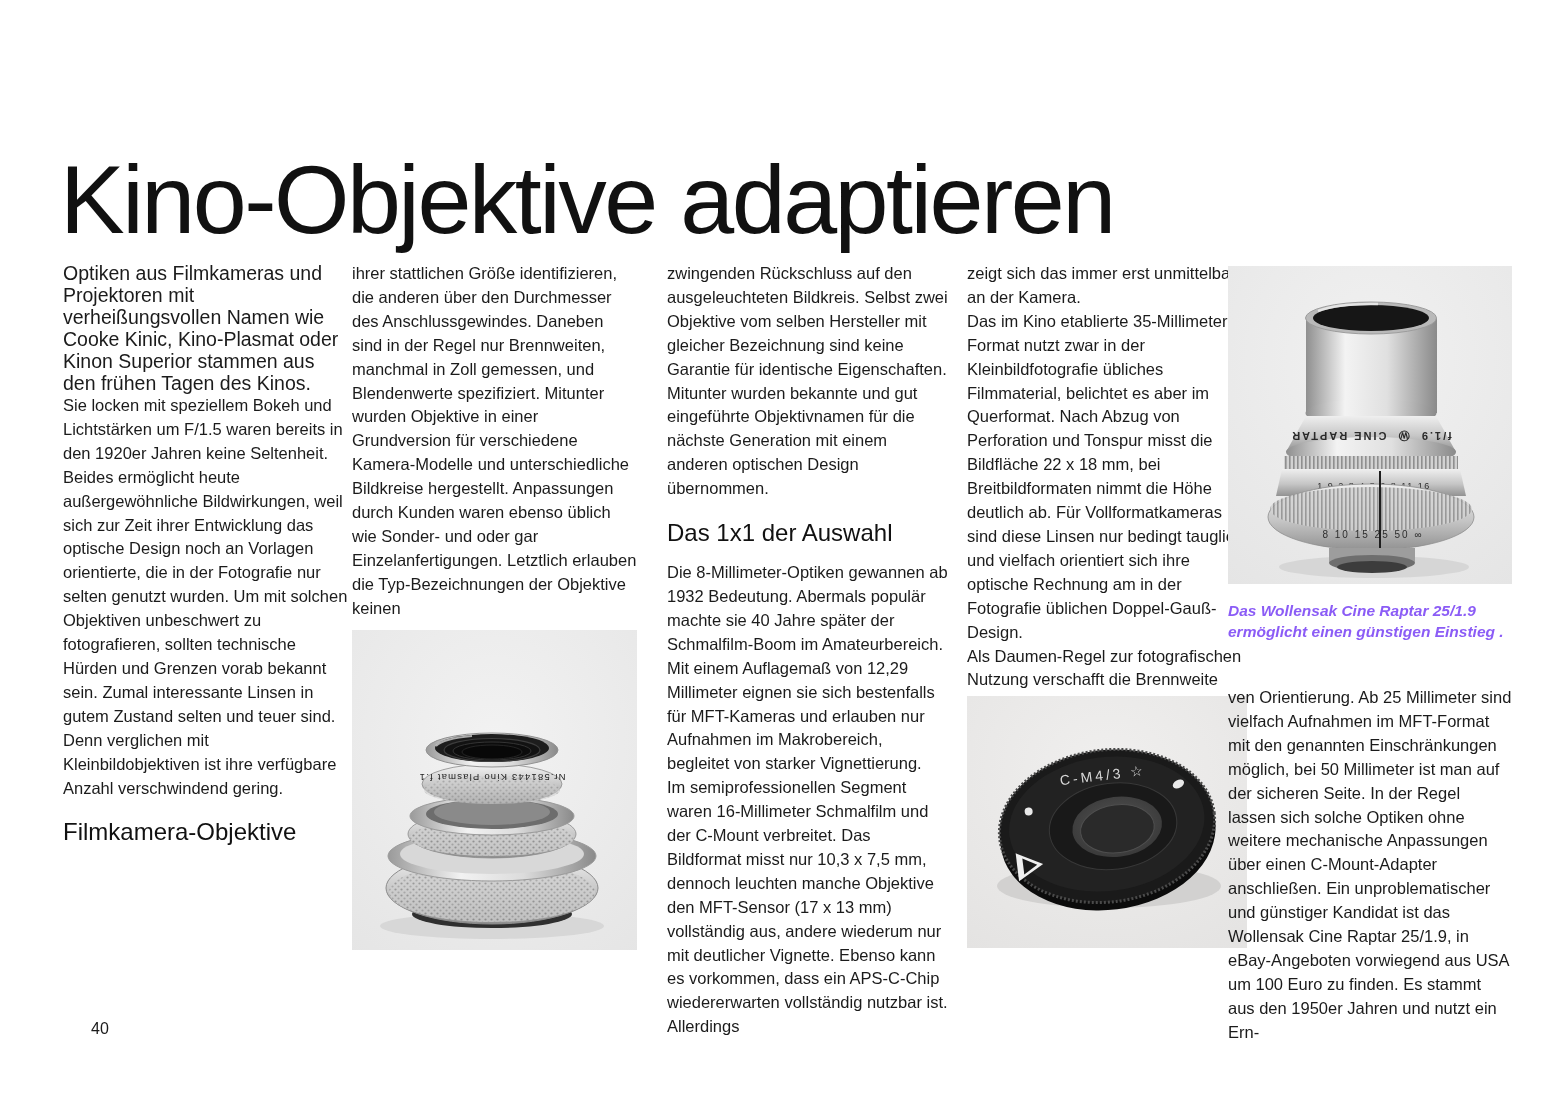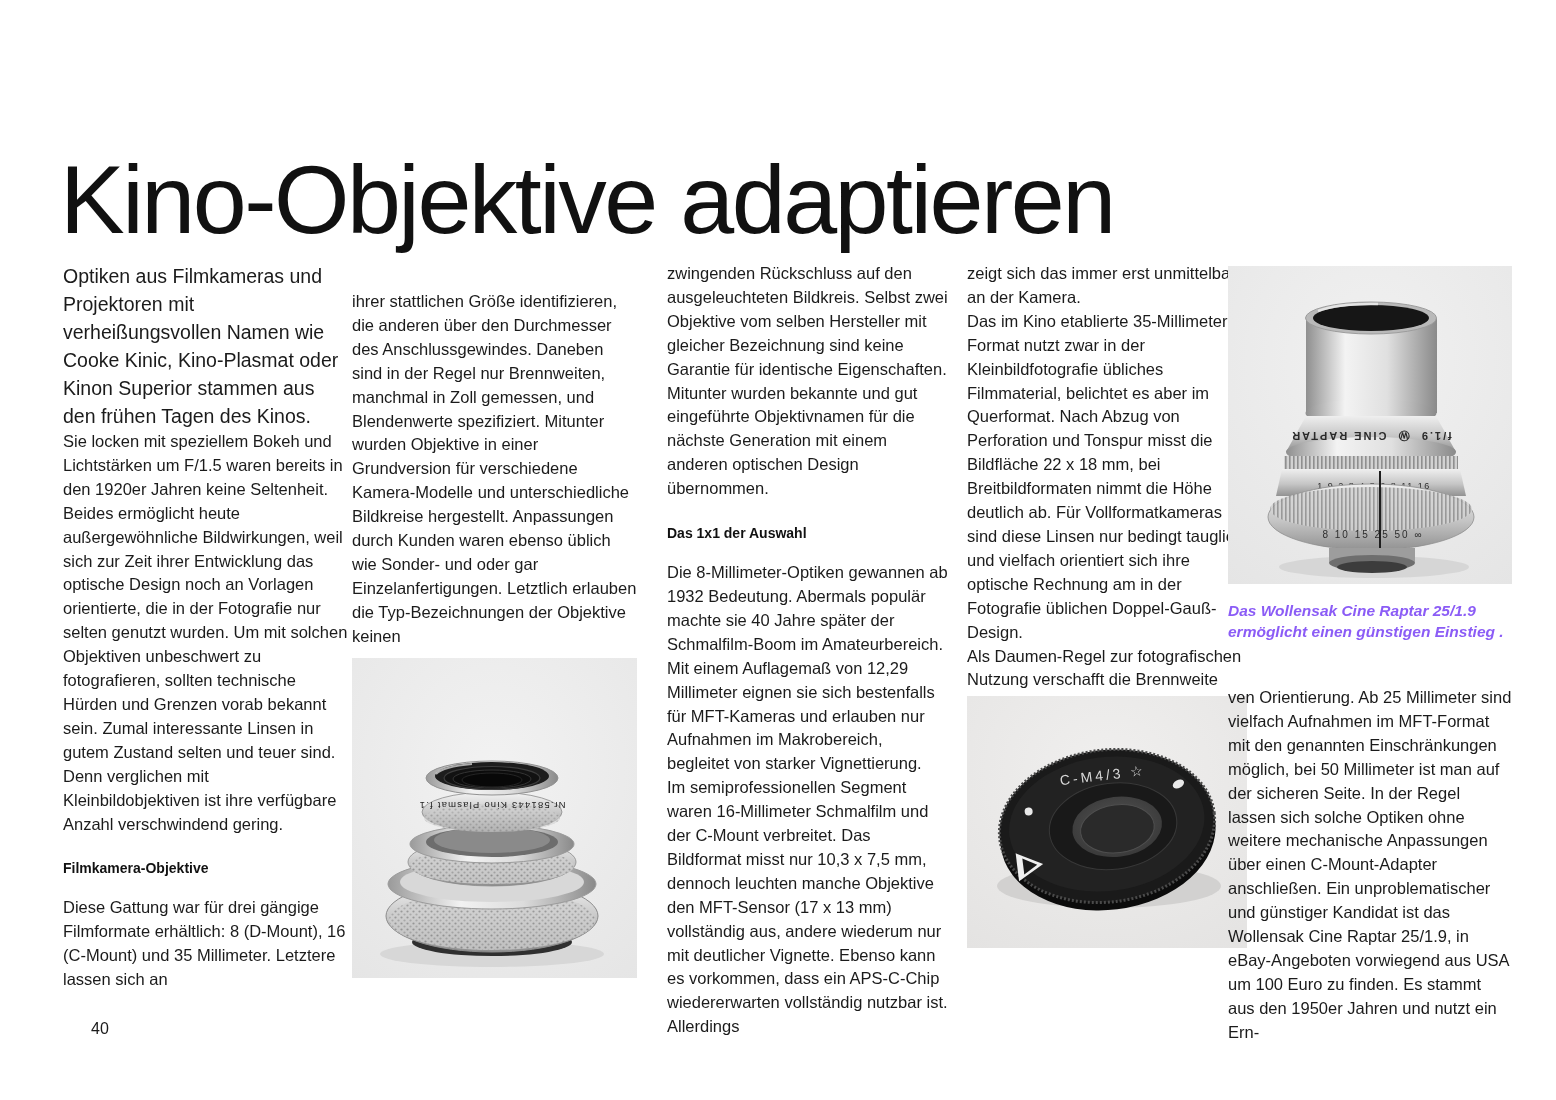--- a/index.html
+++ b/index.html
@@ -8,41 +8,40 @@
     background:#ffffff;color:#1b1b1b;
     font-family:"Liberation Sans","DejaVu Sans",sans-serif;
   }
   .page-title{
     position:absolute;left:60px;top:86px;
     font-size:97px;font-weight:400;letter-spacing:-2.5px;line-height:1;
     color:#111;white-space:nowrap;
   }
   .col{position:absolute;top:262px;width:285px;font-size:16.5px;line-height:23.9px;}
   .col p{margin:0;}
-  .lead{font-size:19.5px;line-height:28px;margin-bottom:19px;}
-  .subhead{font-size:14px;line-height:24px;font-weight:700;color:#111;margin:20px 0 16px 0;}
+  .lead{font-size:19.5px;line-height:22px;margin-bottom:19px;}
+  .subhead{font-size:24px;line-height:24px;font-weight:400;color:#111;margin:20px 0 16px 0;}
   .caption{font-style:italic;font-weight:700;font-size:15.5px;line-height:21px;color:#8b5cf6;}
   .photo{position:absolute;left:0;background:#ededed;}
   .abs{position:absolute;left:0;}
   .page-number{position:absolute;left:63px;top:1020px;font-size:16px;color:#1b1b1b;margin-left:28px;}
   svg{display:block;}
 </style>
 </head>
 <body>
 
 <h1 class="page-title">Kino-Objektive adaptieren</h1>
 
 <div class="col" style="left:63px;">
   <p class="lead">Optiken aus Filmkameras und Projektoren mit verheißungsvollen Namen wie Cooke Kinic, Kino-Plasmat oder Kinon Superior stammen aus den frühen Tagen des Kinos.</p>
   <p>Sie locken mit speziellem Bokeh und Lichtstärken um F/1.5 waren bereits in den 1920er Jahren keine Seltenheit. Beides ermöglicht heute außergewöhnliche Bildwirkungen, weil sich zur Zeit ihrer Entwicklung das optische Design noch an Vorlagen orientierte, die in der Fotografie nur selten genutzt wurden. Um mit solchen Objektiven unbeschwert zu fotografieren, sollten technische Hürden und Grenzen vorab bekannt sein. Zumal interessante Linsen in gutem Zustand selten und teuer sind. Denn verglichen mit Kleinbildobjektiven ist ihre verfügbare Anzahl verschwindend gering.</p>
   <h2 class="subhead">Filmkamera-Objektive</h2>
-  <p>Diese Gattung war für drei gängige Filmformate erhältlich: 8 (D-Mount), 16 (C-Mount) und 35 Millimeter. Letztere lassen sich an</p>
 </div>
 
-<div class="col" style="left:352px;width:285px;margin-top:28px;">
+<div class="col" style="left:352px;width:285px;">
   <p>ihrer stattlichen Größe identifizieren, die anderen über den Durchmesser des Anschlussgewindes. Daneben sind in der Regel nur Brennweiten, manchmal in Zoll gemessen, und Blendenwerte spezifiziert. Mitunter wurden Objektive in einer Grundversion für verschiedene Kamera-Modelle und unterschiedliche Bildkreise hergestellt. Anpassungen durch Kunden waren ebenso üblich wie Sonder- und oder gar Einzelanfertigungen. Letztlich erlauben die Typ-Bezeichnungen der Objektive keinen</p>
 
   <div class="photo" style="top:368px;width:285px;height:320px;">
     <svg width="285" height="320" viewBox="0 0 285 320">
       <defs>
         <linearGradient id="silvV" x1="0" y1="0" x2="0" y2="1">
           <stop offset="0" stop-color="#f4f4f4"></stop>
             <stop offset="0.5" stop-color="#c9c9c9"></stop>
             <stop offset="1" stop-color="#8e8e8e"></stop>
         </linearGradient>

